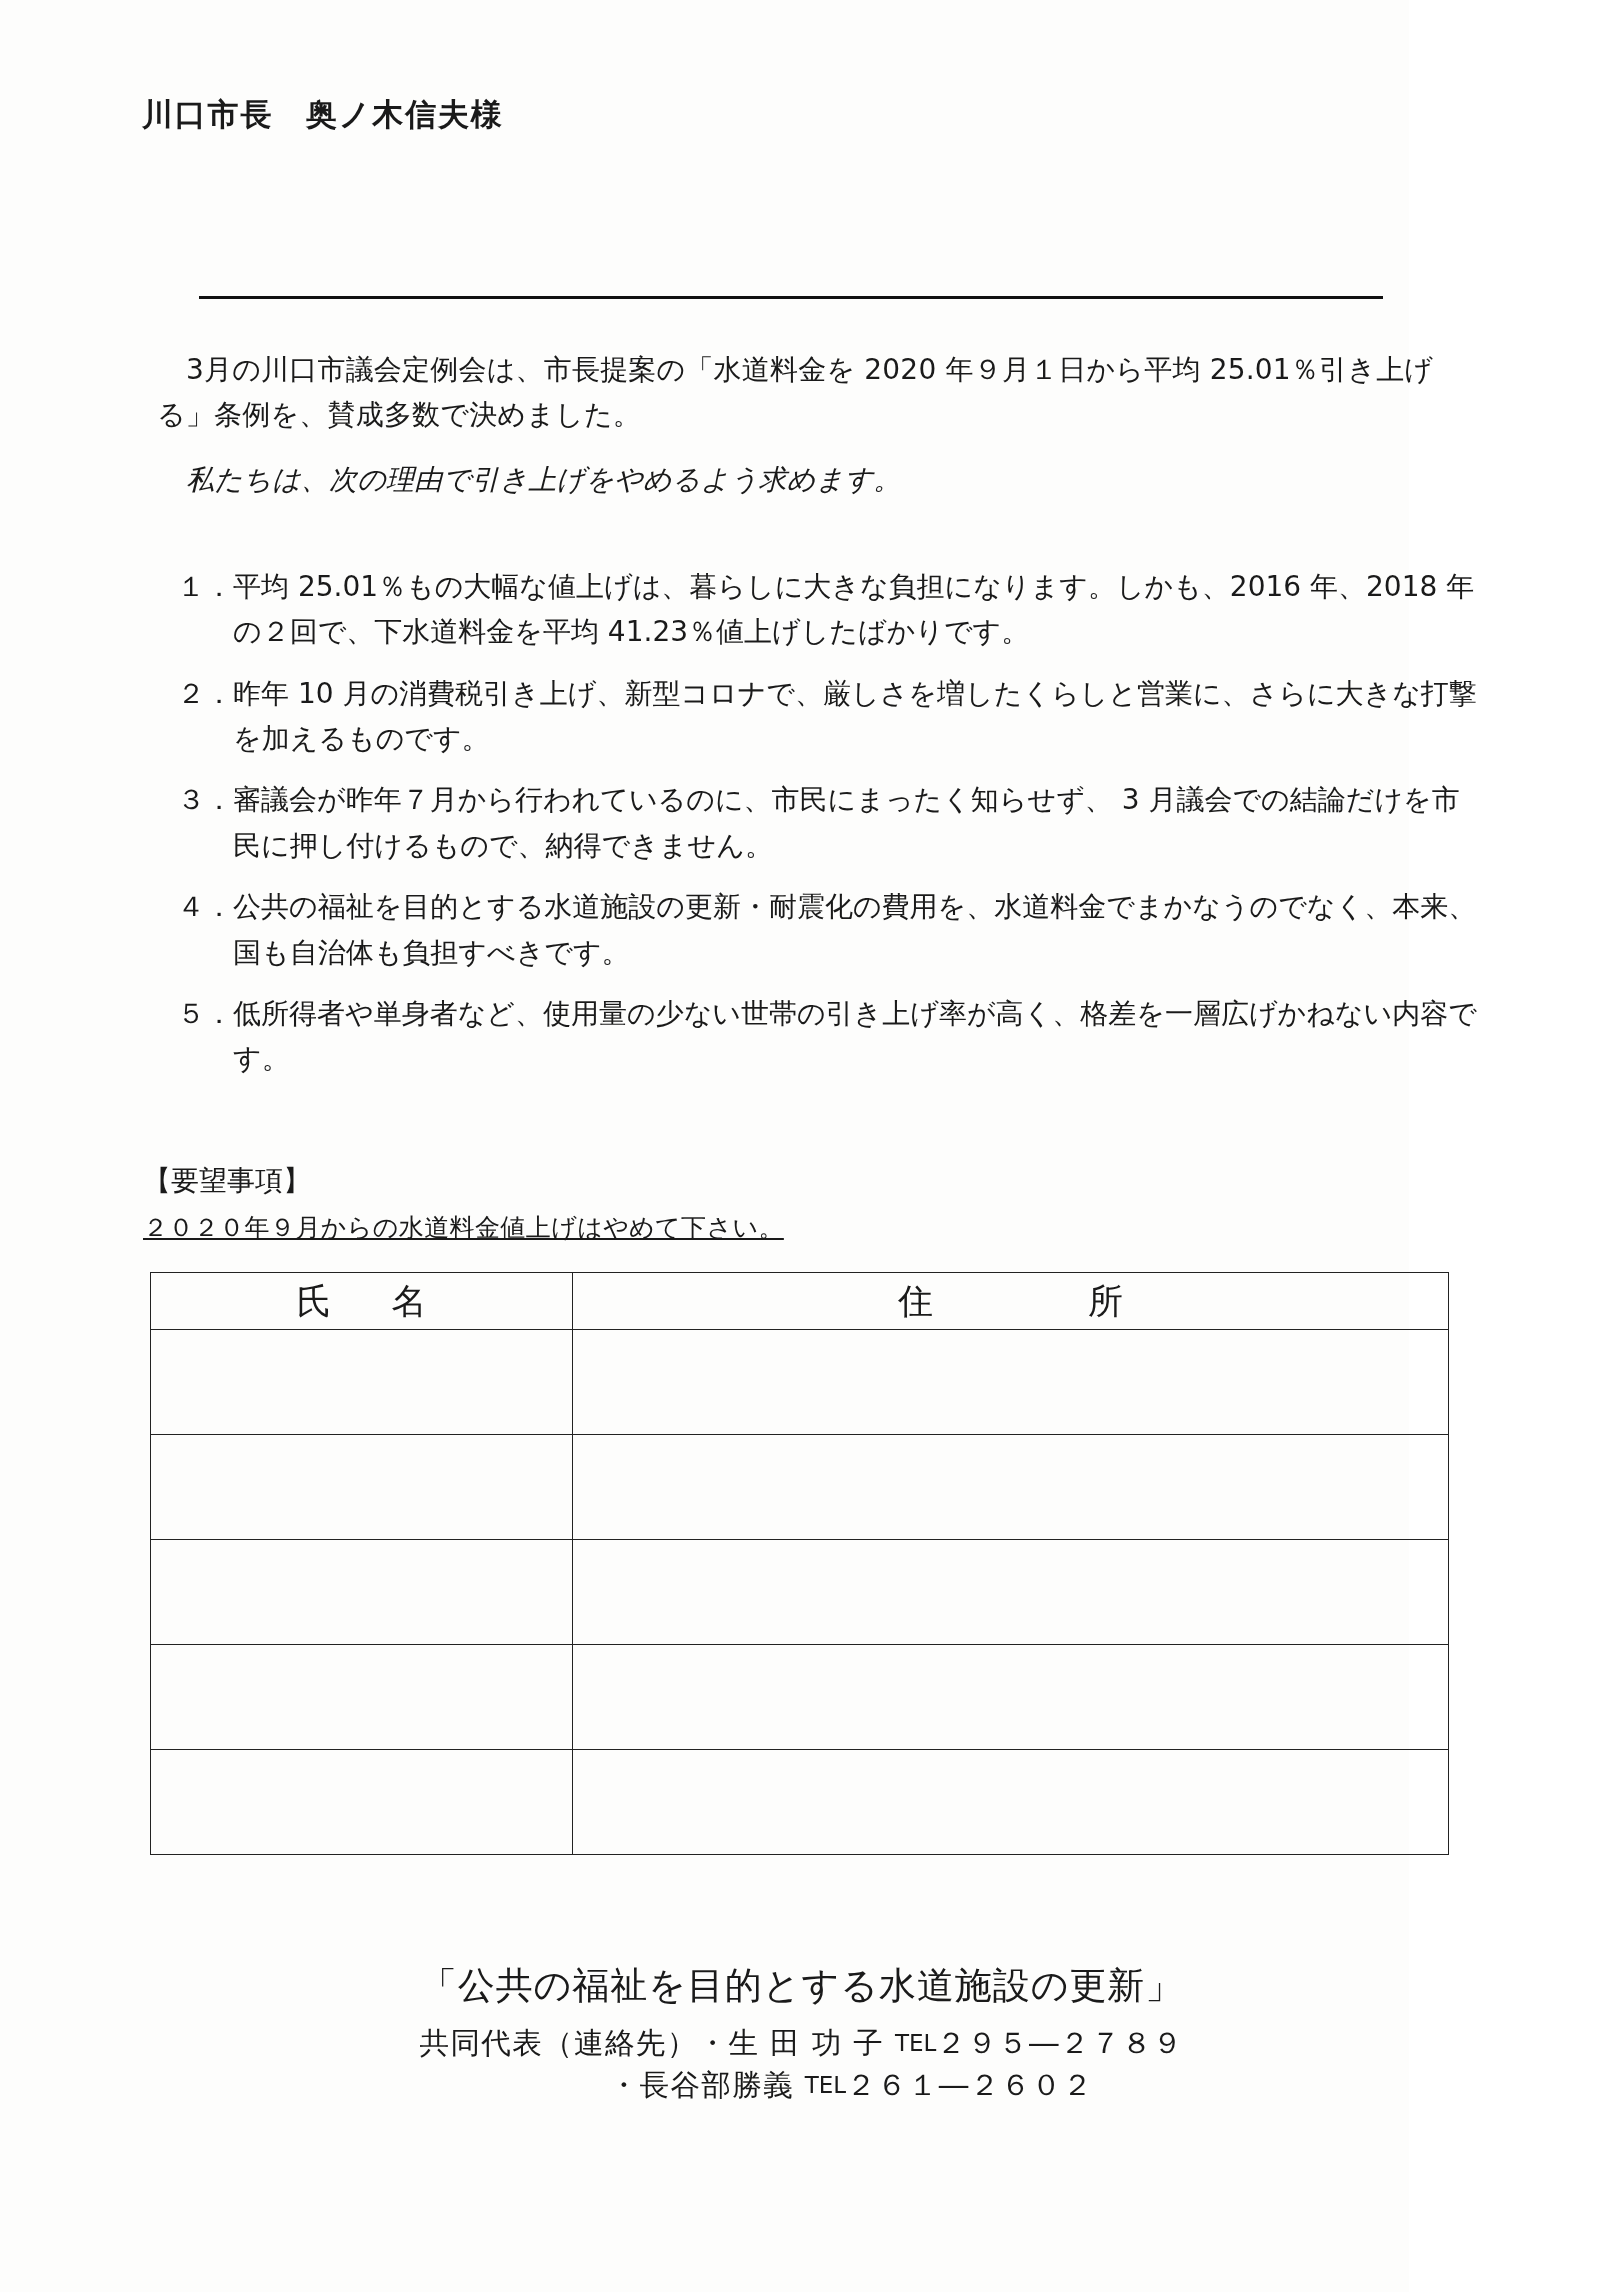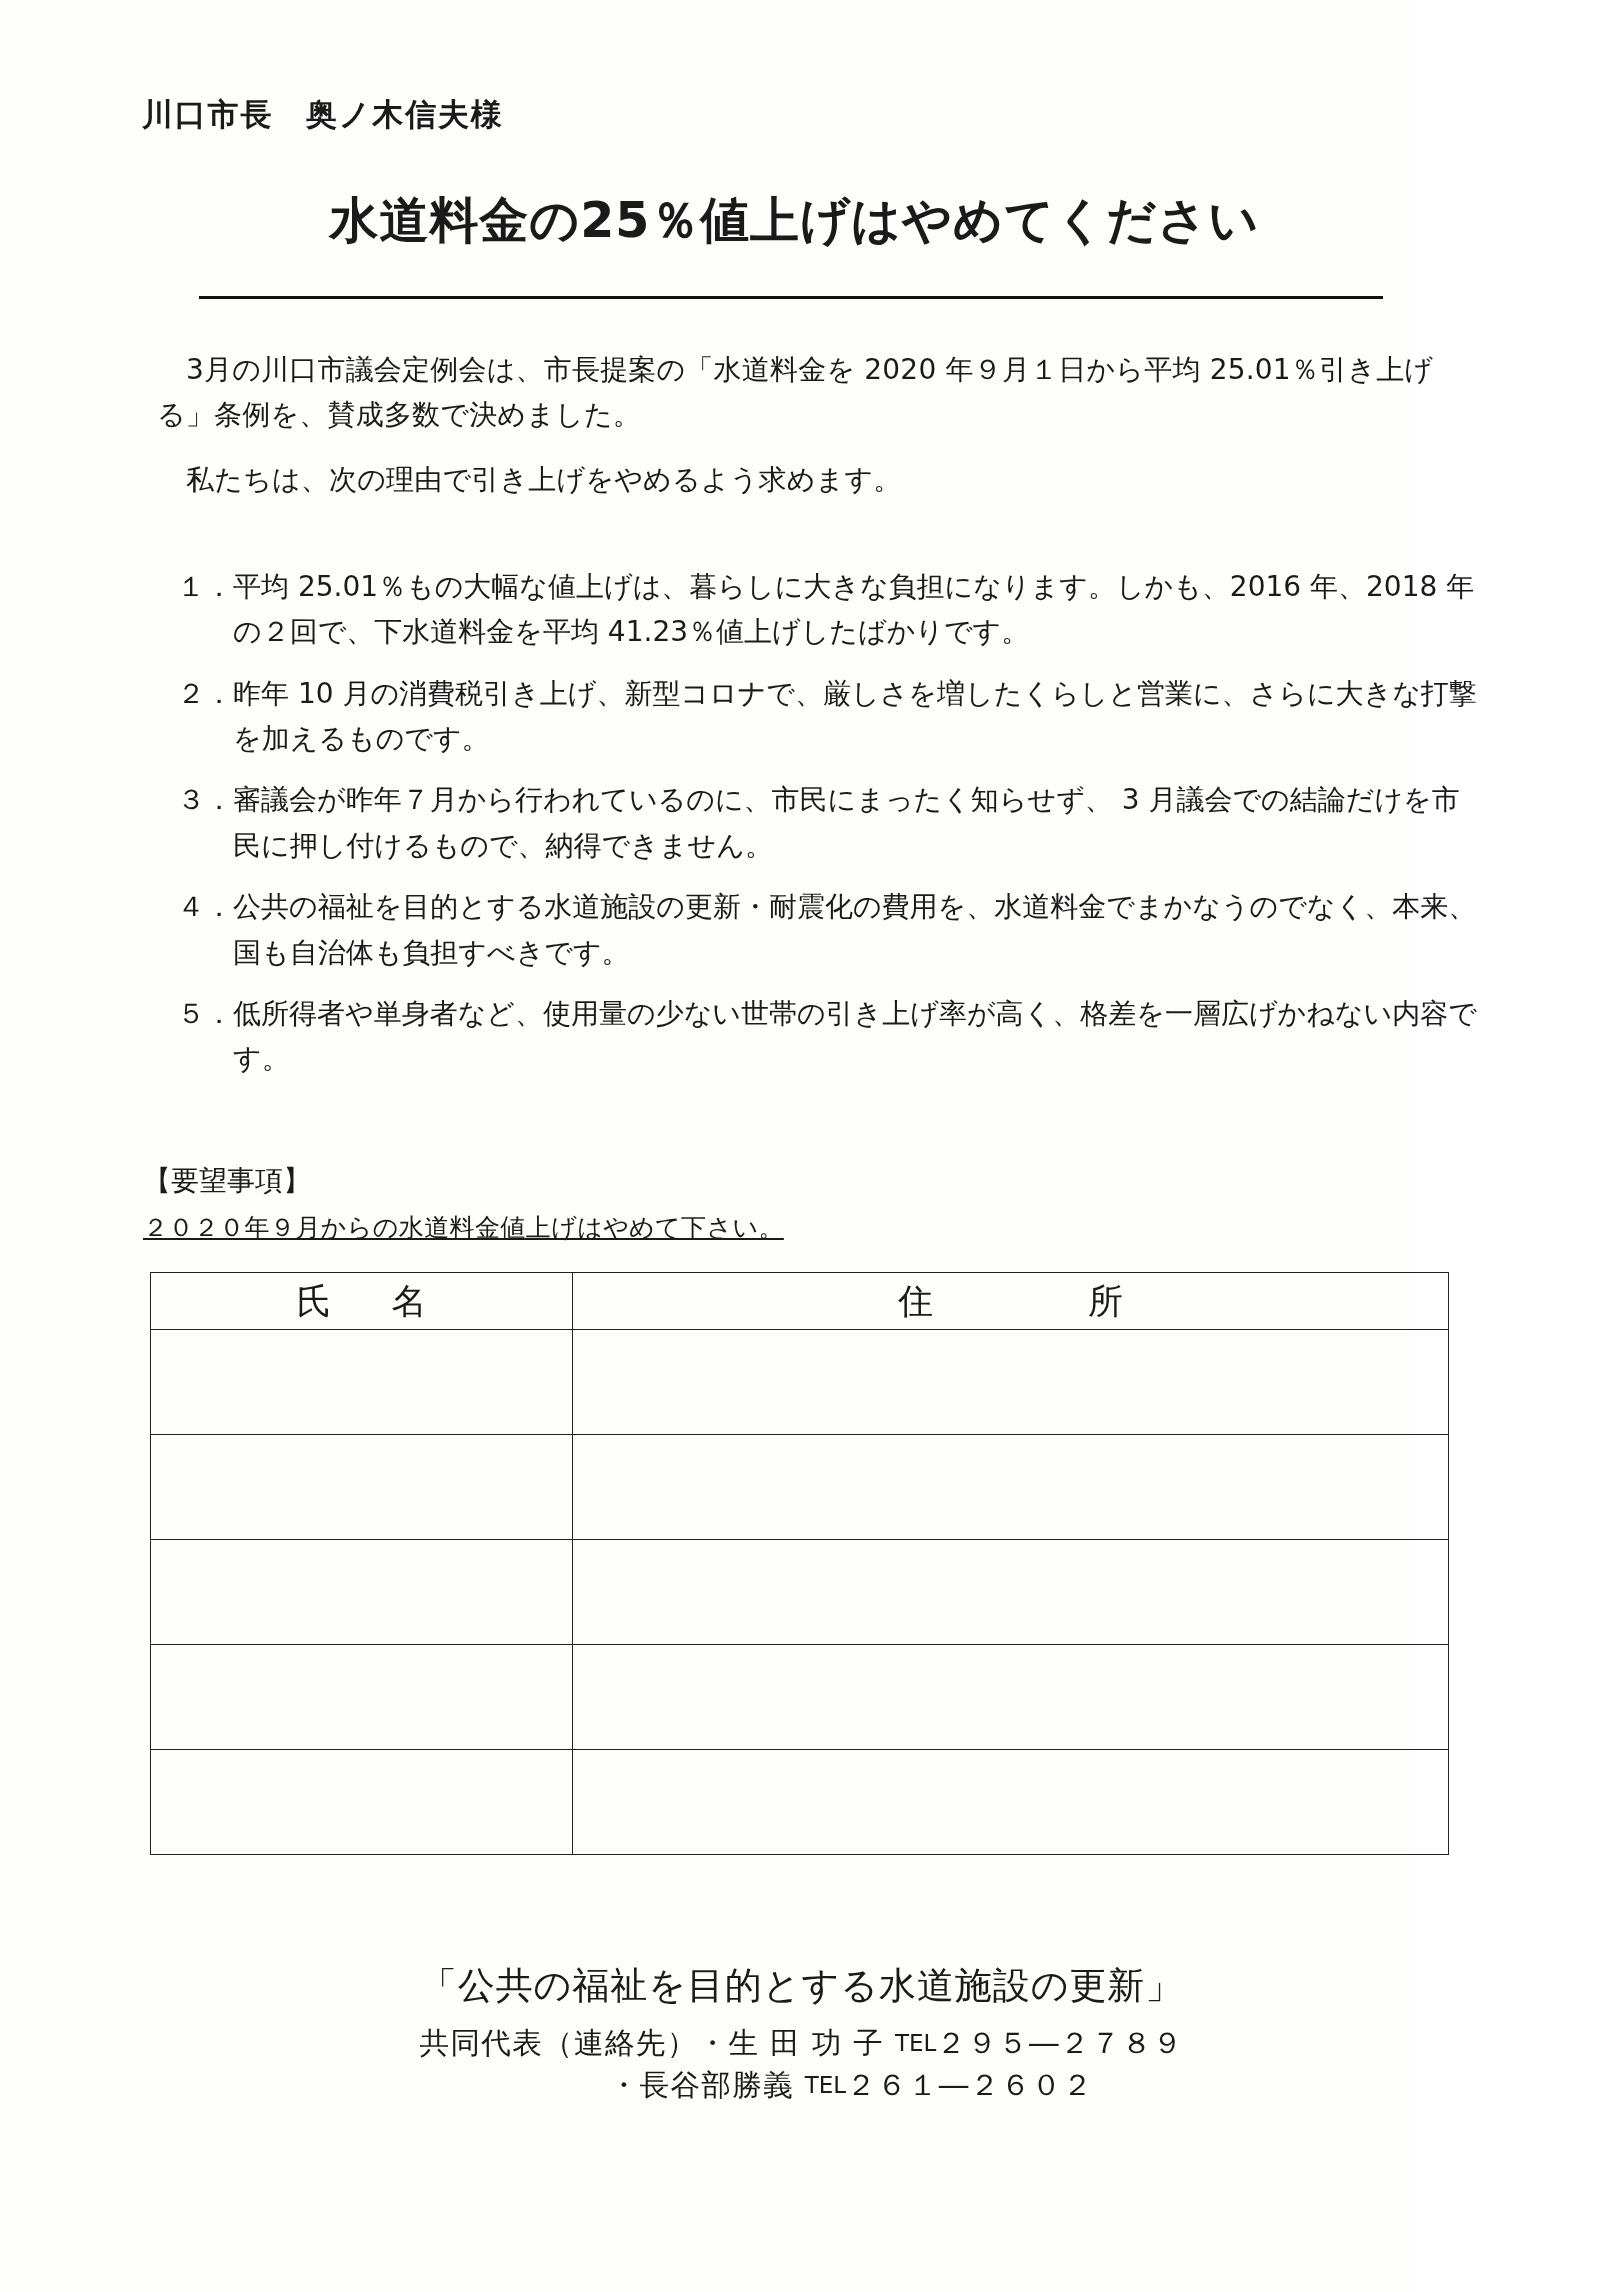--- a/index.html
+++ b/index.html
@@ -61,21 +61,21 @@
     width: 1317px;
     font-size: 28px;
     line-height: 1.62;
     font-family: "DejaVu Sans", sans-serif;
     letter-spacing: 0.2px;
   }
   .para {
     margin-bottom: 19.7px;
     text-indent: 29px;
   }
-  .para.nogap { margin-bottom: 10px; }
+  .para.nogap { margin-bottom: 10px; font-style: italic; }
 
   .numbered {
     position: absolute;
     left: 177px;
     top: 564px;
     width: 1303px;
     font-size: 28px;
     line-height: 1.62;
     font-family: "DejaVu Sans", sans-serif;
   }
@@ -161,23 +161,20 @@
   .indent2 { padding-left: 99px; }
   .indent3 { padding-left: 99px; }
 </style>
 </head>
 <body>
 
 <div class="page">
 
   <div class="addressee">川口市長　奥ノ木信夫様</div>
 
-  <div class="title-wrap">
-    <div class="title">水道料金の25％値上げはやめてください</div>
-  </div>
   <div class="title-rule"></div>
 
   <div class="body-text">
     <div class="para">3月の川口市議会定例会は、市長提案の「水道料金を 2020 年９月１日から平均 25.01％引き上げる」条例を、賛成多数で決めました。</div>
     <div class="para nogap">私たちは、次の理由で引き上げをやめるよう求めます。</div>
   </div>
 
   <div class="numbered">
     <div class="item">
       <div class="num">１．</div>

